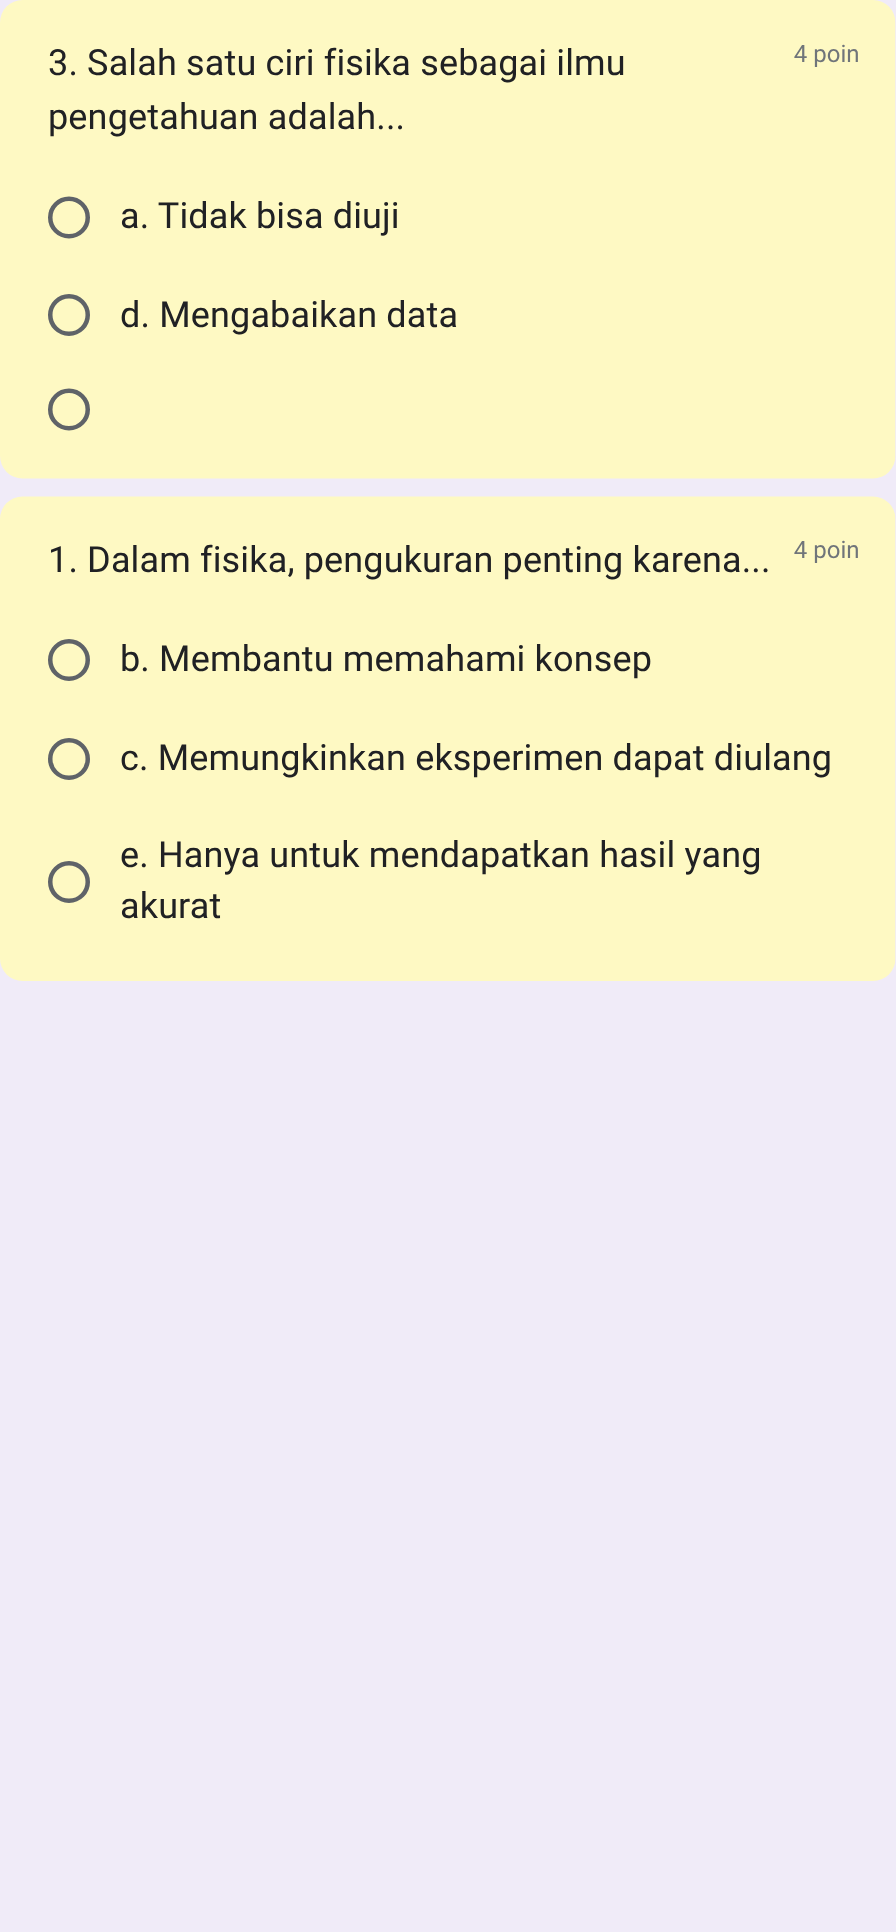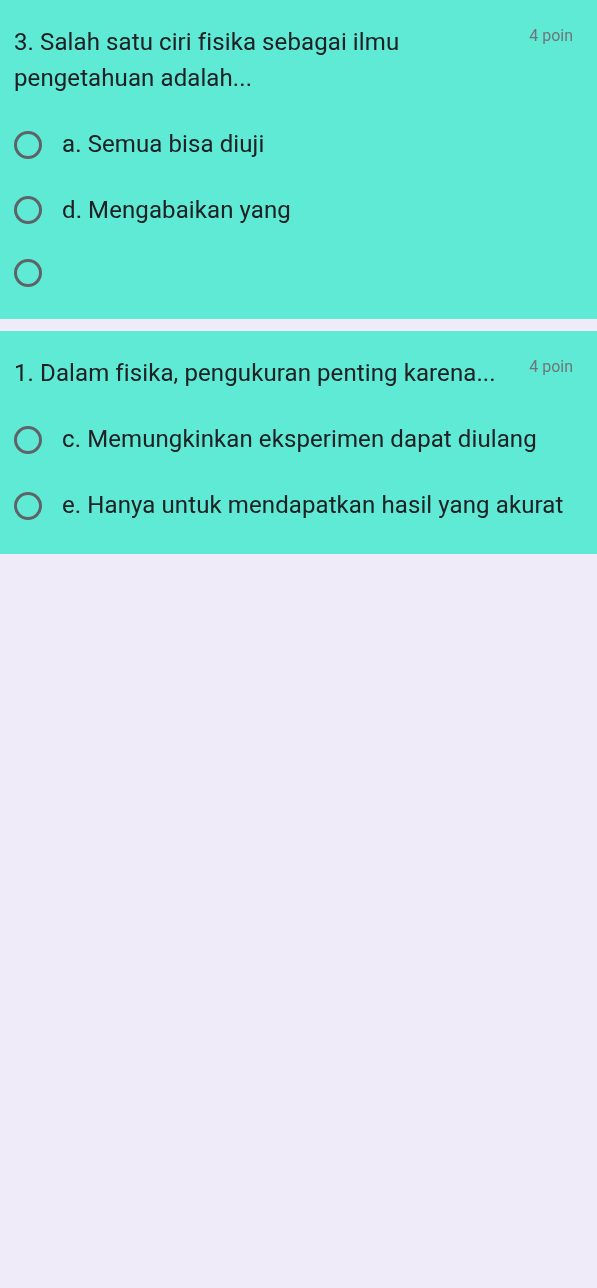--- a/index.html
+++ b/index.html
@@ -6,23 +6,24 @@
     margin: 0;
     padding: 0;
     box-sizing: border-box;
   }
   body {
     font-family: 'Roboto', Arial, sans-serif;
     background: #f0ebf8;
     width: 597px;
   }
   .question-card {
-    background: #5eead4;
-    padding: 24px 24px 32px 14px;
+    background: #fef9c3;
+    padding: 24px 24px 32px 32px;
     margin-bottom: 12px;
+    border-radius: 15px;
   }
   .question-header {
     display: flex;
     justify-content: space-between;
     align-items: flex-start;
     margin-bottom: 32px;
   }
   .question-text {
     font-size: 24px;
     color: #202124;
@@ -65,40 +66,44 @@
 <body>
 
 <div class="question-card">
   <div class="question-header">
     <div class="question-text">3. Salah satu ciri fisika sebagai ilmu pengetahuan adalah...</div>
     <div class="points">4 poin</div>
   </div>
   <div class="options">
     <div class="option">
       <div class="radio"></div>
-      <div class="option-label">a. Semua bisa diuji</div>
+      <div class="option-label">a. Tidak bisa diuji</div>
     </div>
     <div class="option">
       <div class="radio"></div>
-      <div class="option-label">d. Mengabaikan yang</div>
+      <div class="option-label">d. Mengabaikan data</div>
     </div>
     <div class="option">
       <div class="radio"></div>
     </div>
   </div>
 </div>
 
 <div class="question-card">
   <div class="question-header">
     <div class="question-text">1. Dalam fisika, pengukuran penting karena...</div>
     <div class="points">4 poin</div>
   </div>
   <div class="options">
     <div class="option">
       <div class="radio"></div>
+      <div class="option-label">b. Membantu memahami konsep</div>
+    </div>
+    <div class="option">
+      <div class="radio"></div>
       <div class="option-label">c. Memungkinkan eksperimen dapat diulang</div>
     </div>
     <div class="option">
       <div class="radio"></div>
       <div class="option-label">e. Hanya untuk mendapatkan hasil yang akurat</div>
     </div>
   </div>
 </div>
 
 </body></html>

